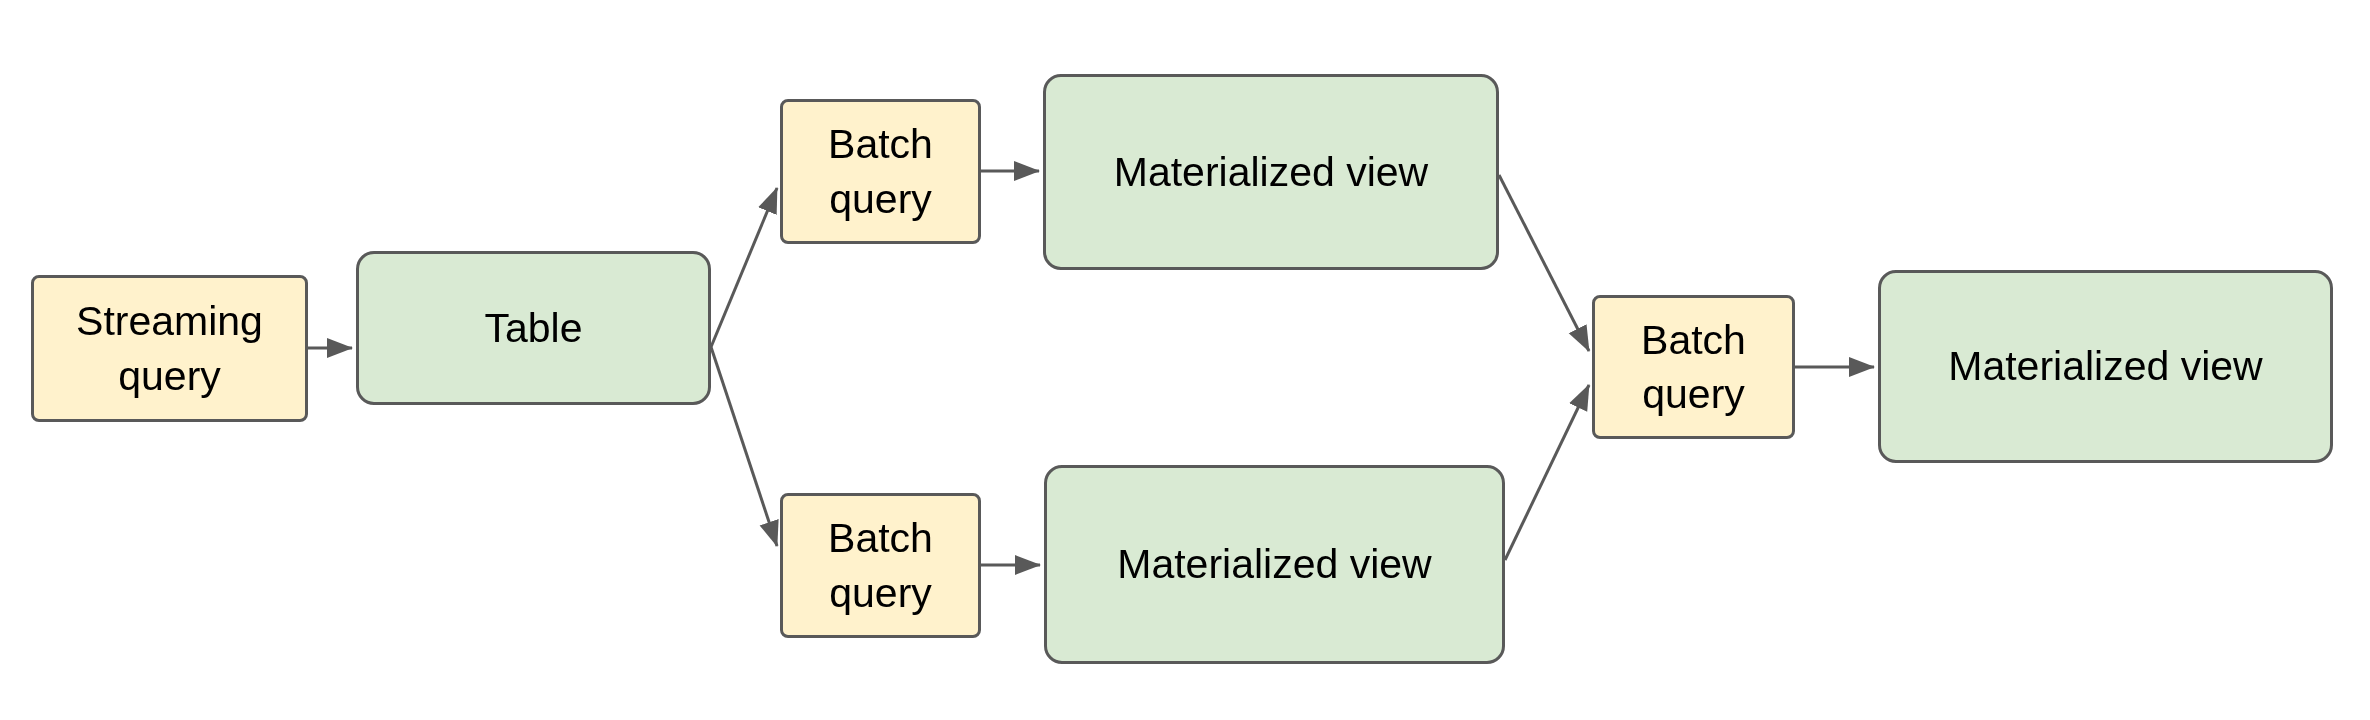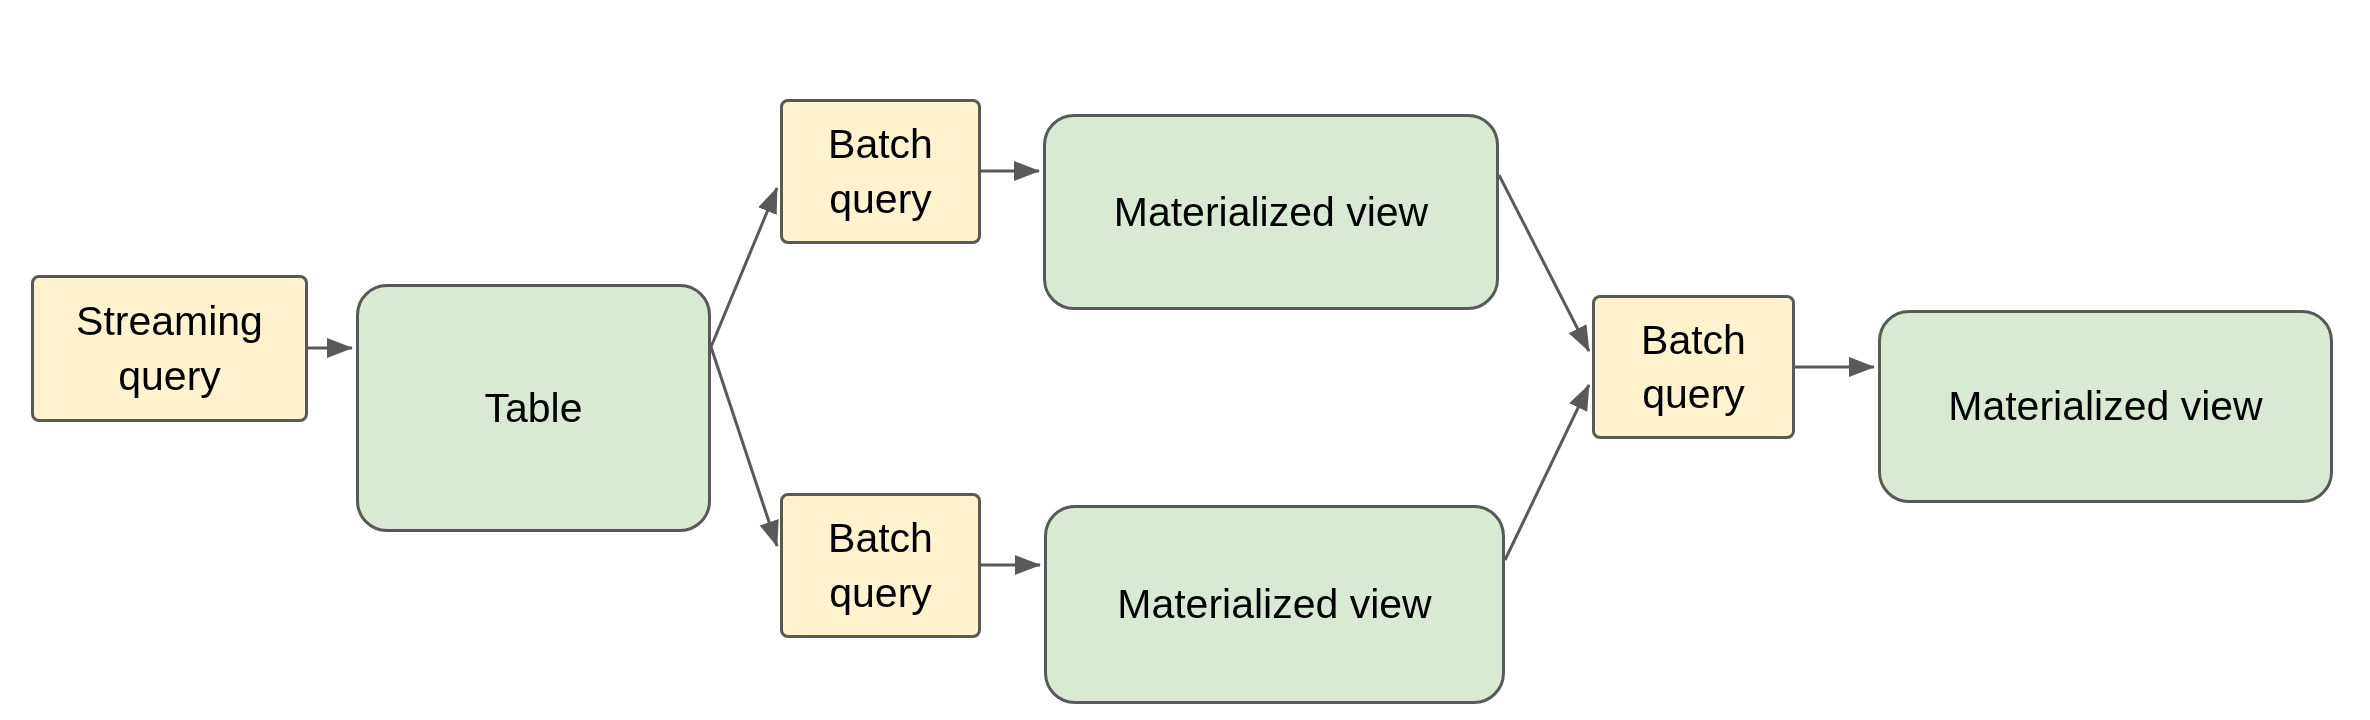--- a/index.html
+++ b/index.html
@@ -41,22 +41,21 @@
     border: 3px solid var(--border, #595959);
     padding: 4px 10px;
   }
   .node.query {
     background: var(--query-fill, #fff2cc);
   }
   .node.view {
     background: var(--view-fill, #d9ead3);
   }
   .node.rounded {
-    border-radius: 31px;
-    margin-top: 40px;
+    border-radius: 18px;
   }
   .node.rect {
     border-radius: 8px;
   }
 </style>
 </head>
 <body>
 
 <div class="canvas" style="--bg: #ffffff; --query-fill: #fff2cc; --view-fill: #d9ead3; --border: #595959; --arrow: #595959; --label: #000000; width: 2370px; height: 720px;">
   <svg class="edge-layer" viewBox="0 0 2370 720" xmlns="http://www.w3.org/2000/svg">
@@ -73,21 +72,21 @@
         <line x1="711" y1="347" x2="777" y2="546" marker-end="url(#arrowhead)"></line>
         <line x1="981" y1="565" x2="1040" y2="565" marker-end="url(#arrowhead)"></line>
         <line x1="1505" y1="560" x2="1589" y2="385" marker-end="url(#arrowhead)"></line>
         <line x1="1795" y1="367" x2="1874" y2="367" marker-end="url(#arrowhead)"></line>
       </g>
   </svg>
   <div id="nodes">
       <div class="node query rect" style="left: 31px; top: 275px; width: 277px; height: 147px;">
         <span>Streaming query</span>
       </div>
-      <div class="node view rounded" style="left: 356px; top: 244px; width: 355px; height: 248px;">
+      <div class="node view rounded" style="left: 356px; top: 251px; width: 355px; height: 154px;">
         <span>Table</span>
       </div>
       <div class="node query rect" style="left: 780px; top: 99px; width: 201px; height: 145px;">
         <span>Batch query</span>
       </div>
       <div class="node view rounded" style="left: 1043px; top: 74px; width: 456px; height: 196px;">
         <span>Materialized view</span>
       </div>
       <div class="node query rect" style="left: 780px; top: 493px; width: 201px; height: 145px;">
         <span>Batch query</span>

